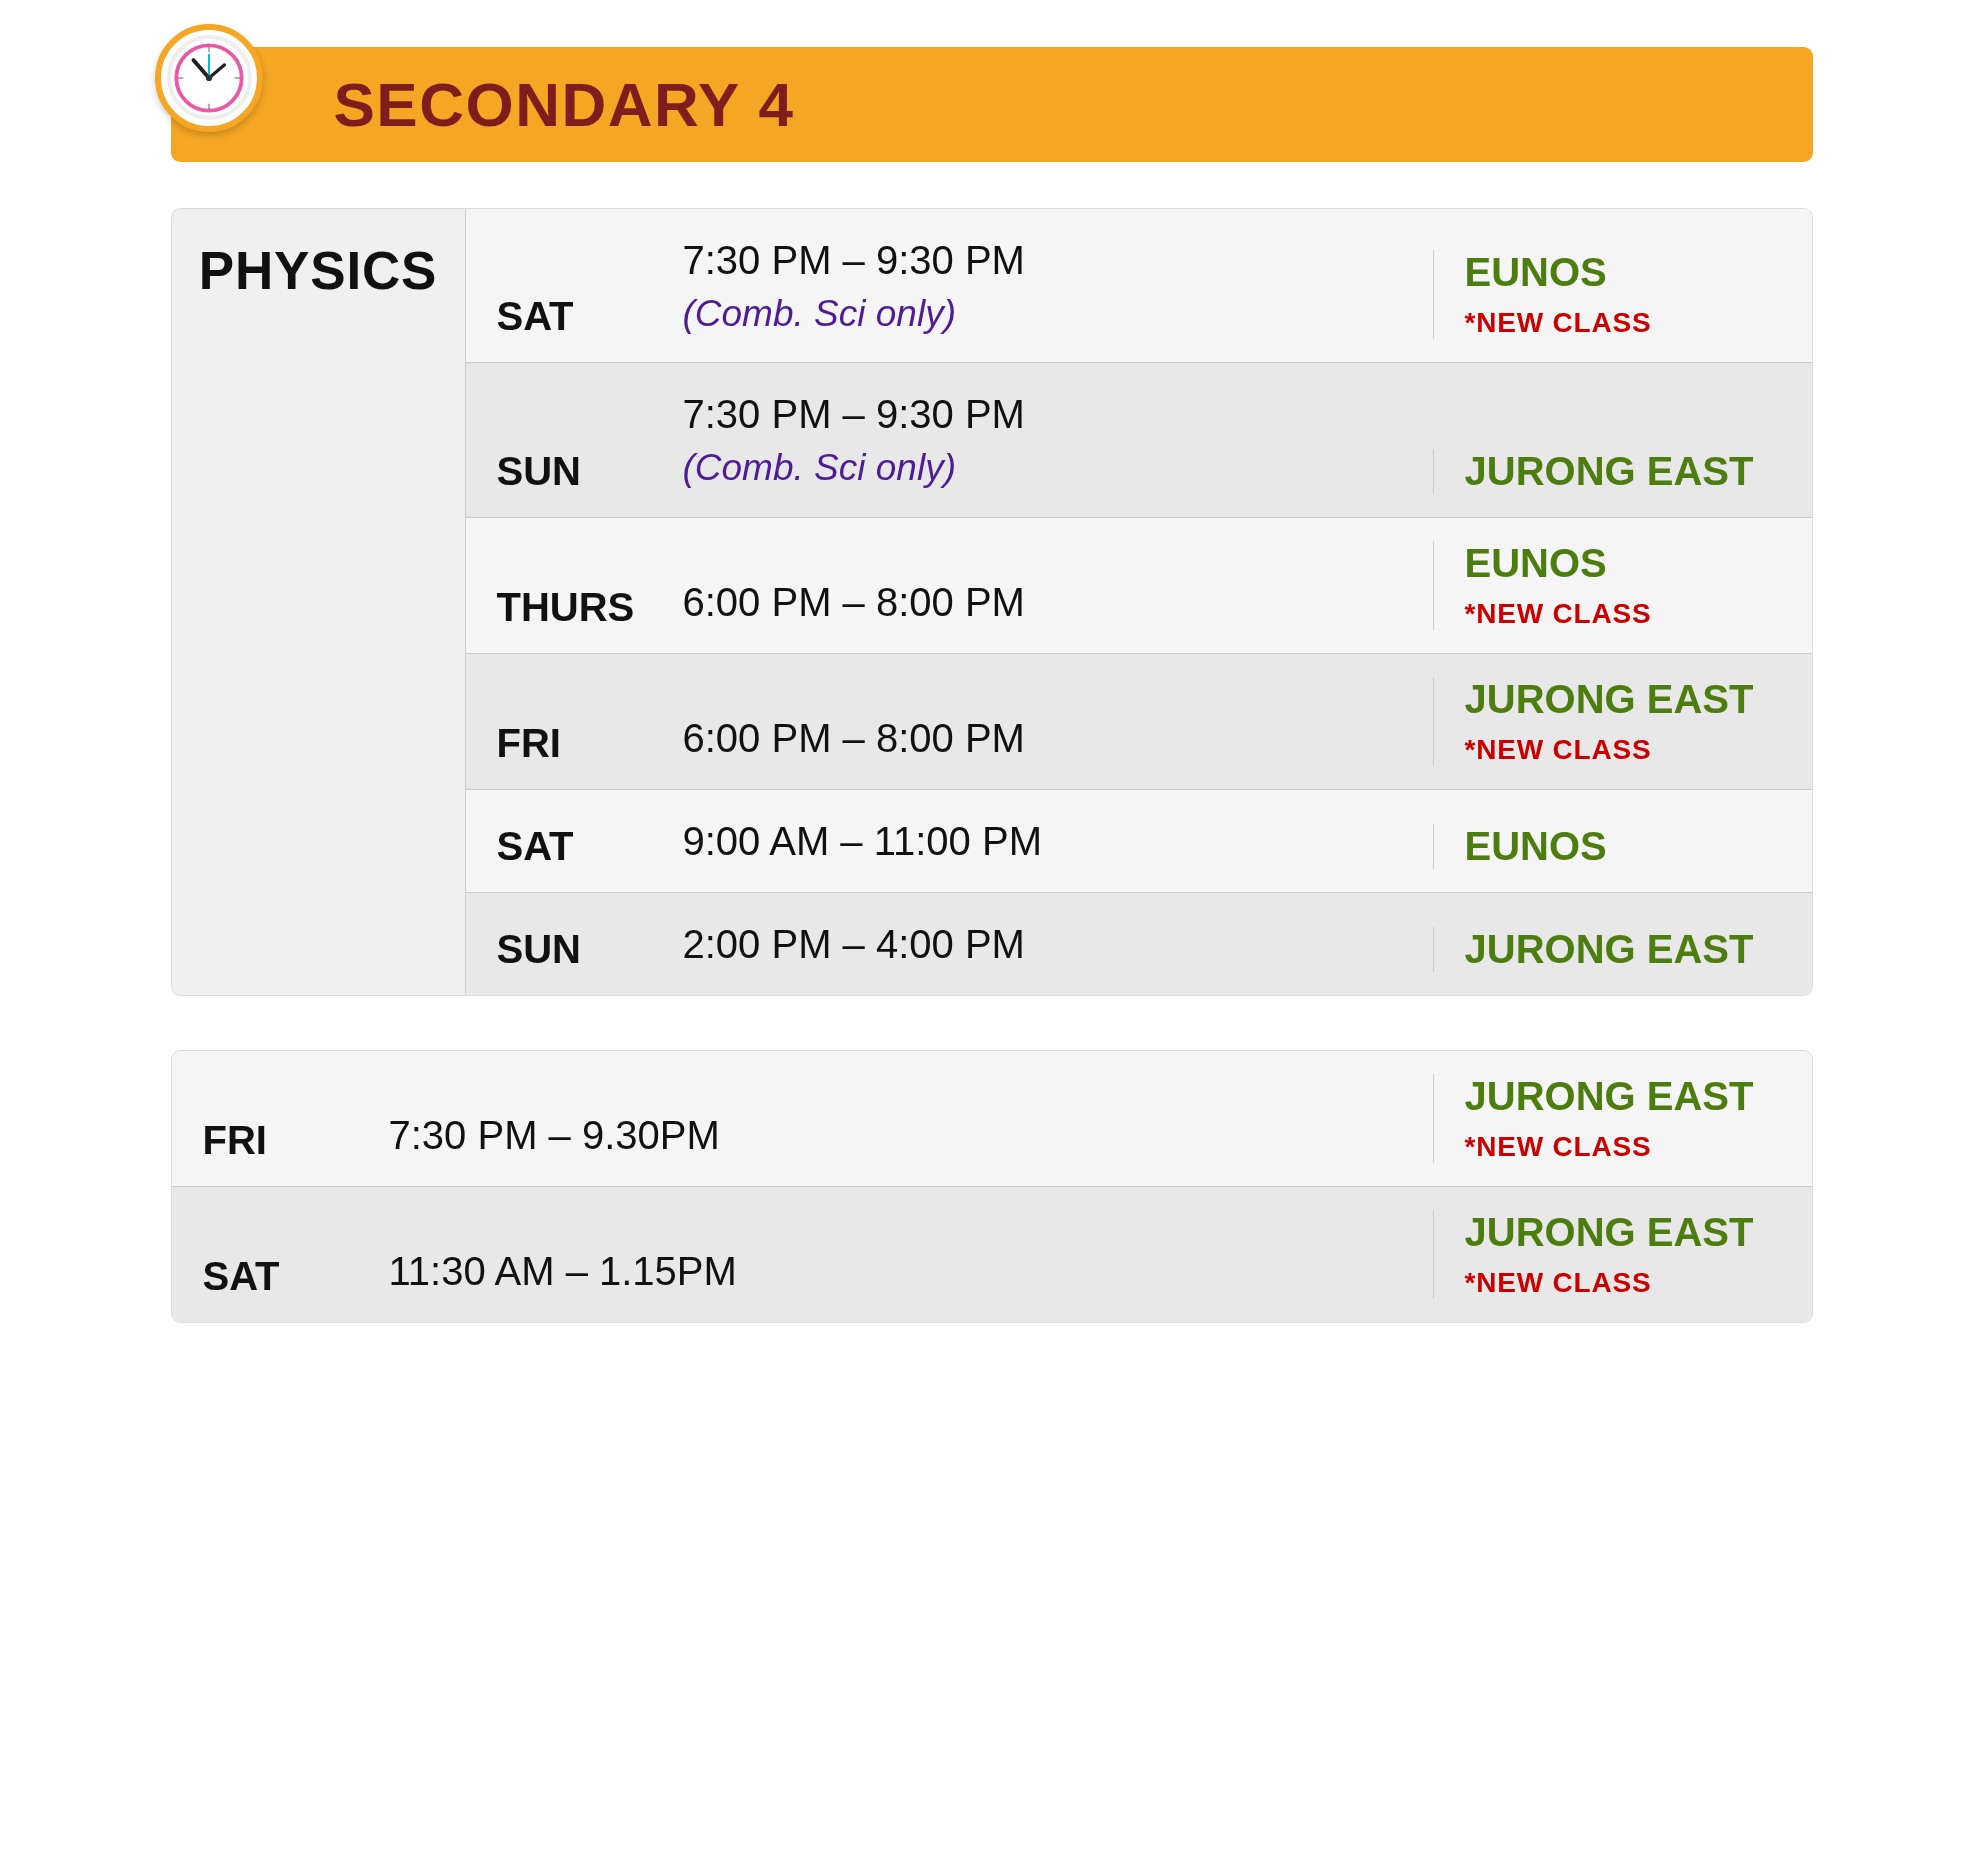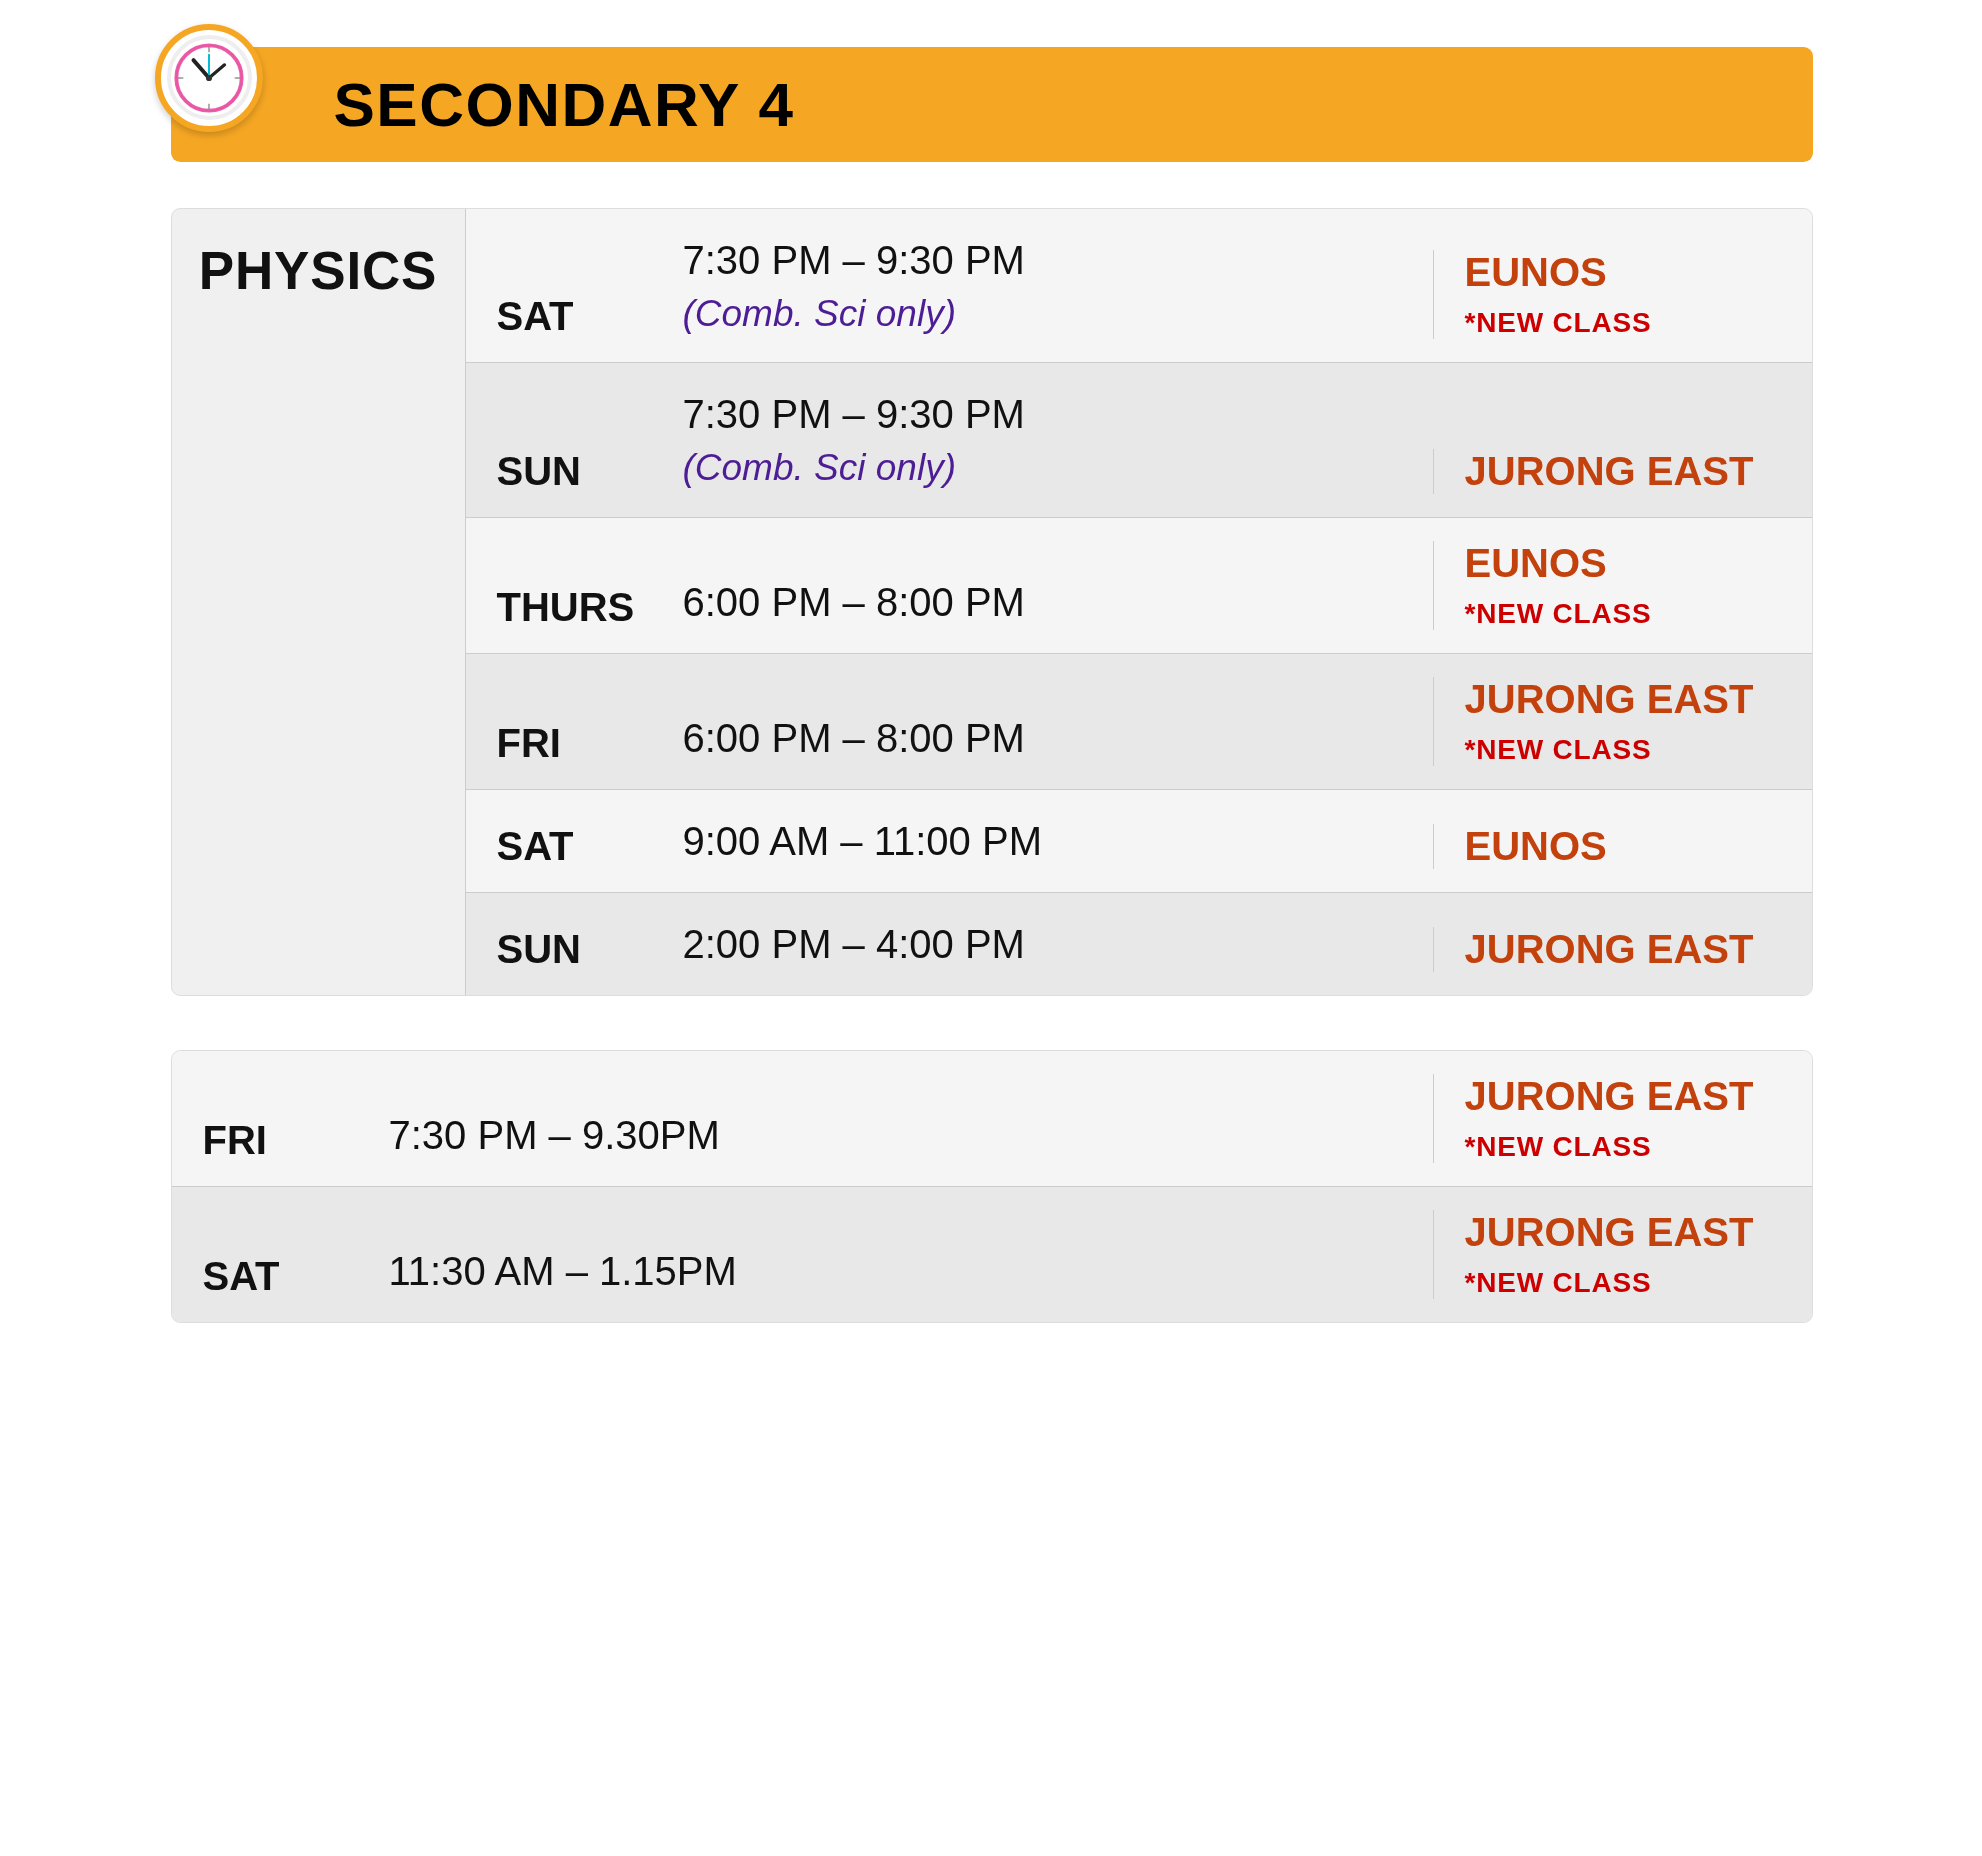--- a/index.html
+++ b/index.html
@@ -57,21 +57,21 @@
       position: relative;
       display: flex;
       align-items: center;
       justify-content: center;
     }
 
     .header-title {
       margin-left: 124px;
       font-size: 62px;
       font-weight: 900;
-      color: #000000;
+      color: #7f1d1d;
       letter-spacing: 1.5px;
     }
 
     
     .subject-table {
       background: #f0f0f0;
       border-radius: 9.3px;
       overflow: hidden;
       margin-bottom: 54px;
       border: 1.5px solid #ddd;
@@ -150,21 +150,21 @@
     .location-cell {
       width: 348px;
       min-width: 348px;
       border-left: 1.5px solid #ccc;
       padding-left: 31px;
     }
 
     .location-name {
       font-size: 40px;
       font-weight: 700;
-      color: #c2410c;
+      color: #4d7c0f;
     }
 
     .new-class-badge {
       font-size: 28px;
       font-weight: 700;
       color: #cc0000;
       letter-spacing: 0.8px;
       margin-top: 12px;
     }
   </style>

